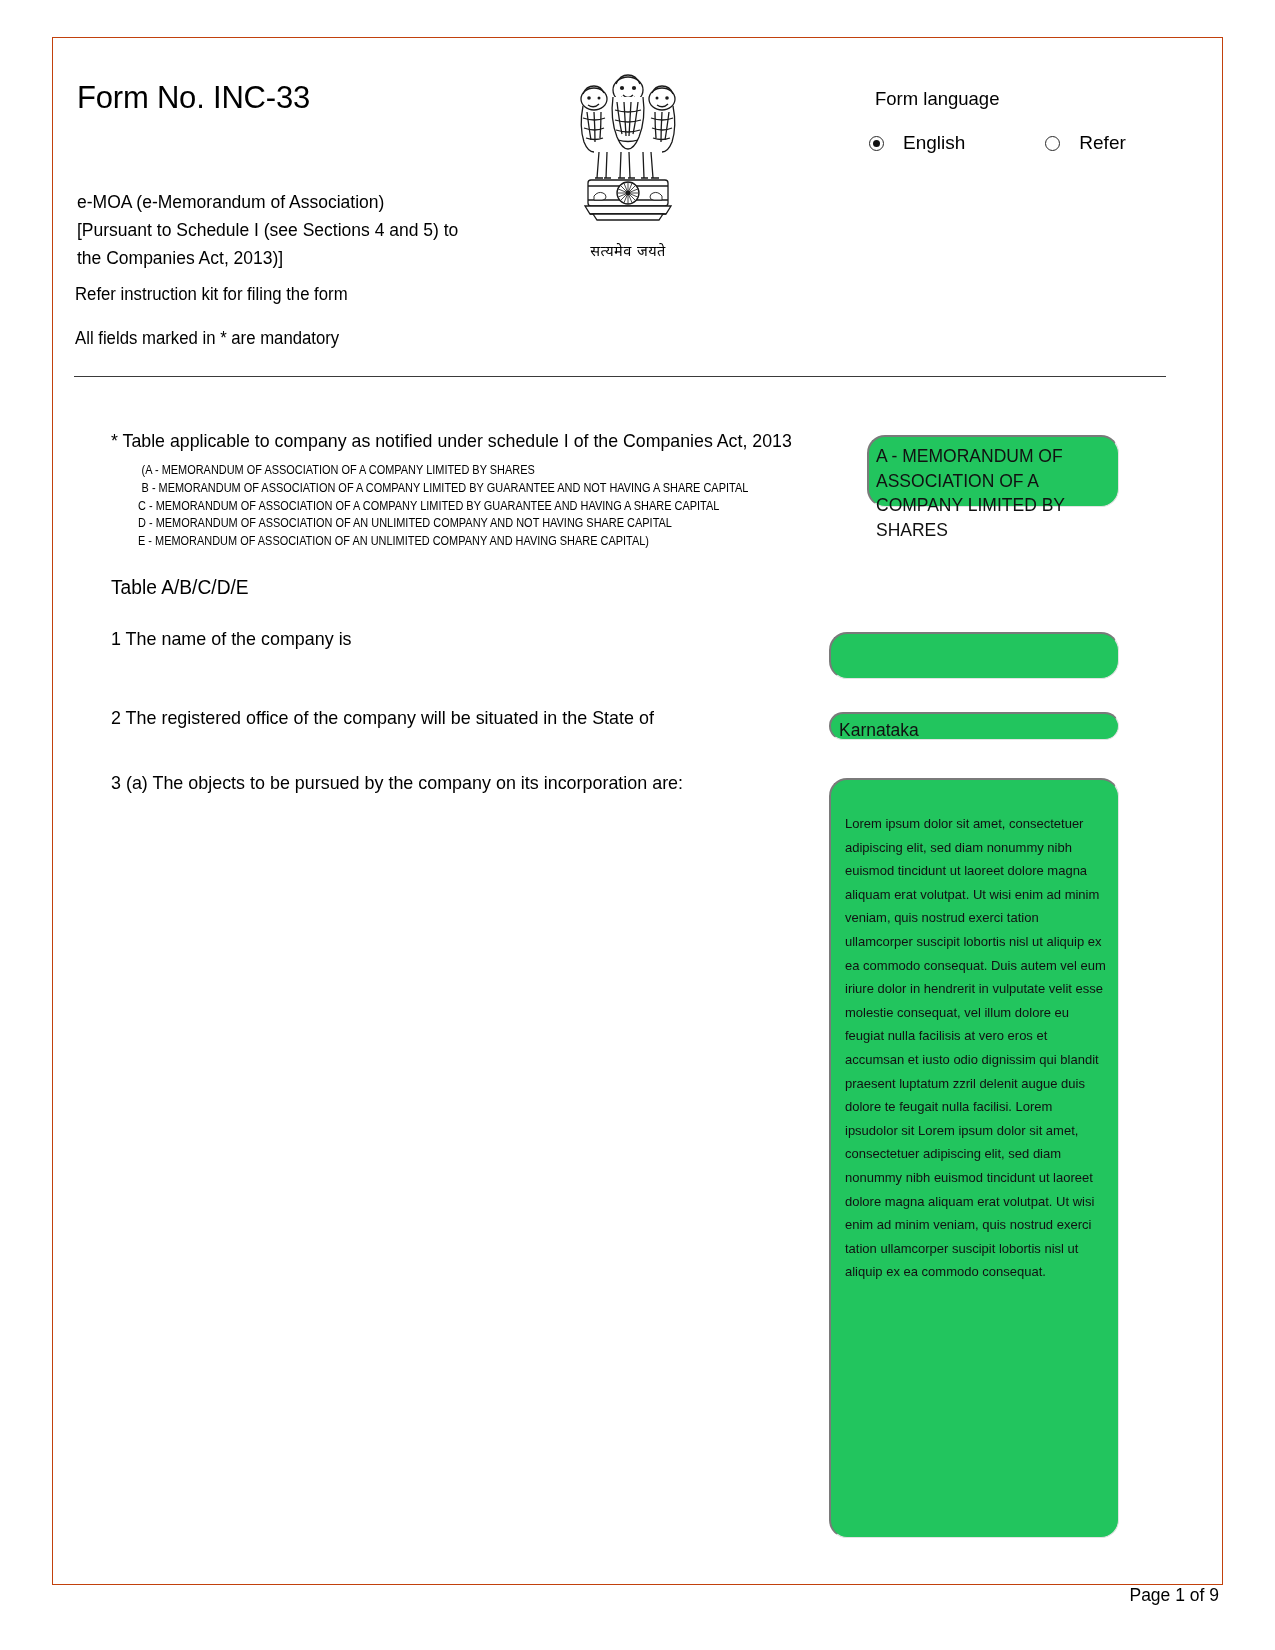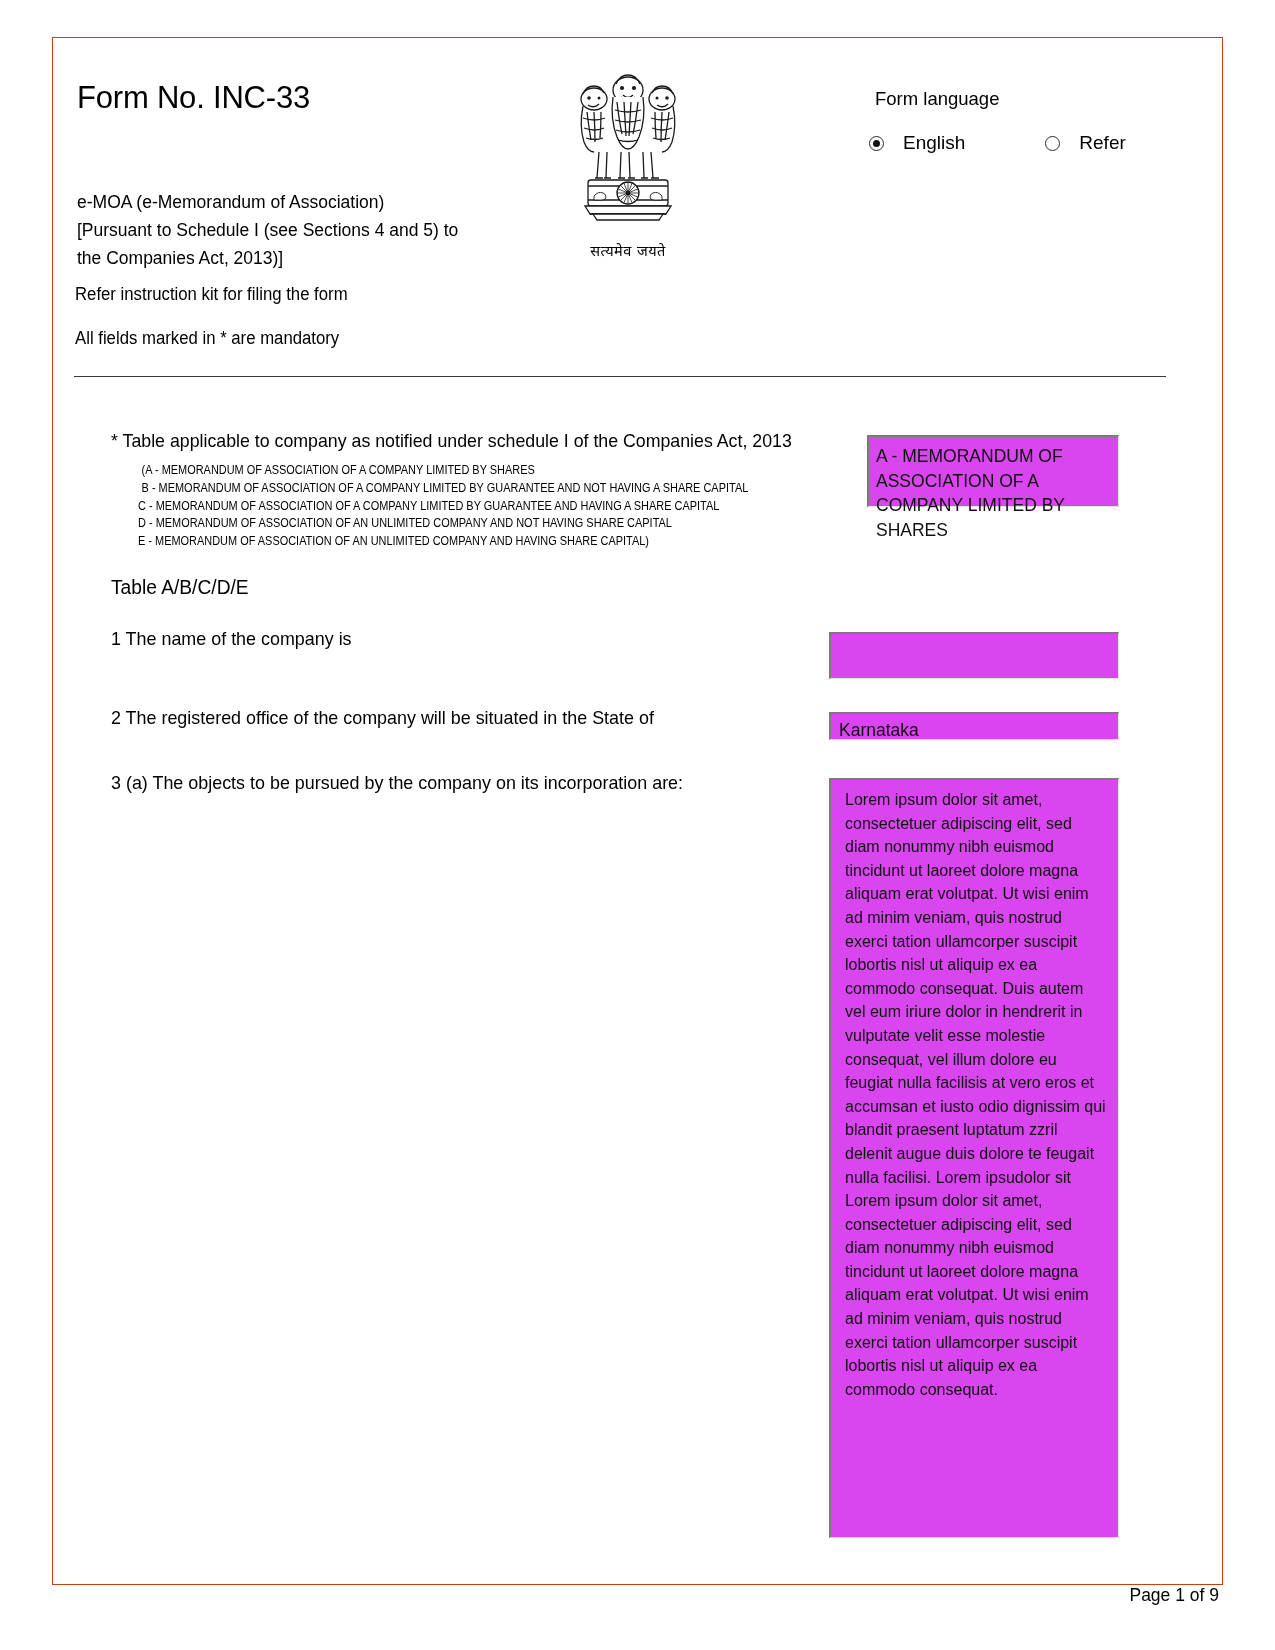--- a/index.html
+++ b/index.html
@@ -164,25 +164,26 @@
     transform: scaleX(0.968);
     transform-origin: left center;
   }
   .q1 { left: 58px; top: 590px; }
   .q2 { left: 58px; top: 669px; }
   .q3 { left: 58px; top: 734px; }
 
   
   .field {
     position: absolute;
-    background: #d946ef;
+    background: #22c55e;
     border-top: 2px solid #7a7a7a;
     border-left: 2px solid #7a7a7a;
     border-right: 1px solid #e3e3e3;
     border-bottom: 1px solid #e3e3e3;
+    border-radius: 18px;
   }
   .field-inner {
     font-size: 17.5px;
     line-height: 24px;
     padding: 6px 8px 0 8px;
     color: #111;
   }
 
   
   .field-table {
@@ -210,22 +211,22 @@
     padding: 4px 8px 0 8px;
     font-size: 17.5px;
   }
 
   
   .field-objects {
     left: 776px; top: 740px;
     width: 290px; height: 760px;
   }
   .field-objects .field-inner {
-    padding: 8px 10px 0 14px;
-    font-size: 16px;
+    padding: 32px 10px 0 14px;
+    font-size: 13px;
     line-height: 23.6px;
   }
 
   
   .footer {
     position: absolute;
     left: 52px; top: 1585px;
     width: 1171px;
     text-align: right;
     font-size: 17.5px;

